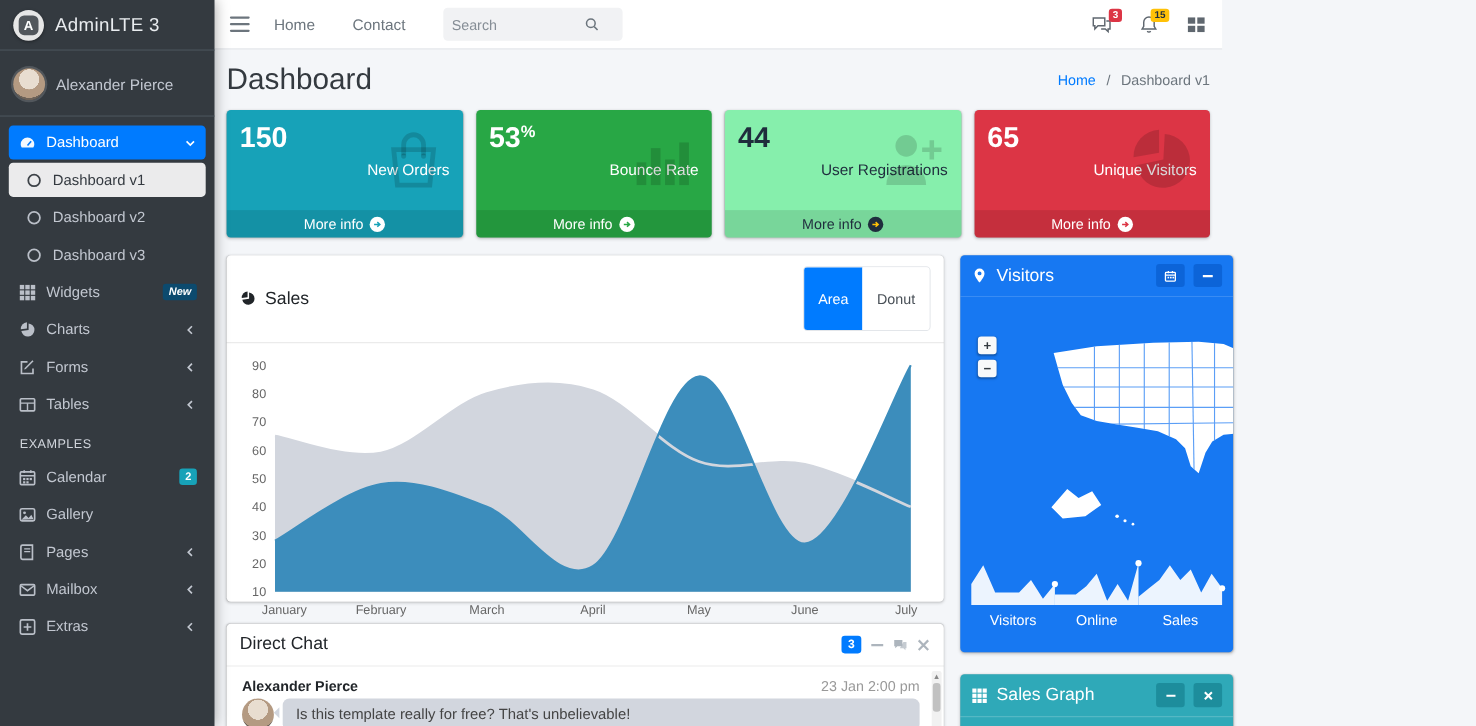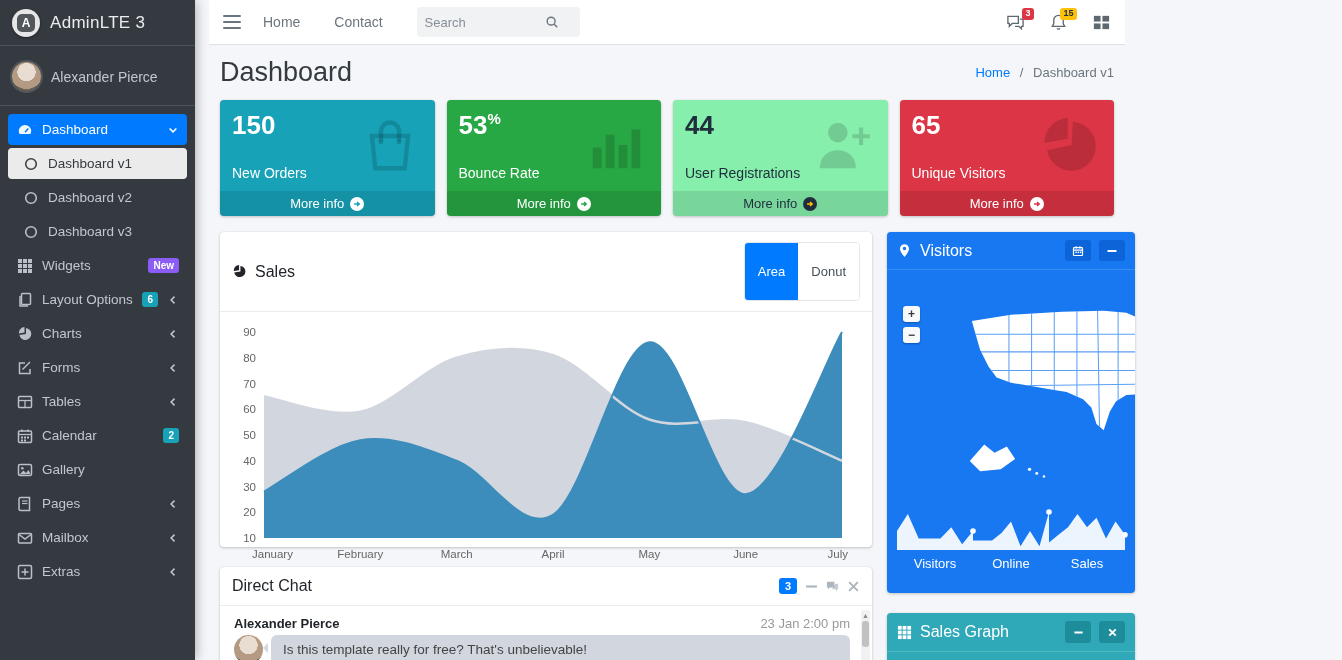--- a/index.html
+++ b/index.html
@@ -18,28 +18,28 @@
   .user-name { font-size:14px; color:#c2c7d0; }
   .nav { list-style:none; padding:8px 8px 0; }
   .nav-item { display:flex; align-items:center; gap:9px; height:31px; padding:0 8px; border-radius:4px; margin-bottom:3px; font-size:13.5px; cursor:pointer; color:#c2c7d0; }
   .nav-item .ico { width:17px; height:17px; flex:0 0 17px; display:flex; align-items:center; justify-content:center; opacity:.95; }
   .nav-item .ico svg { width:16px; height:16px; }
   .nav-item .lbl { flex:1; white-space:nowrap; overflow:hidden; }
   .nav-item.active-parent { background:#007bff; color:#fff; }
   .nav-item.active-child { background:rgba(255,255,255,.9); color:#343a40; }
   .nav-item.child { padding-left:14px; }
   .badge { font-size:10px; font-weight:bold; padding:2.5px 5px; border-radius:3px; line-height:1; }
-  .badge-danger { background:#8b5cf6; color:#fff; }
+  .badge-danger { background:#0c4a6e; color:#fff;font-style:italic; }
   .badge-info { background:#17a2b8; color:#fff; }
   .chev { width:12px; height:12px; display:flex; }
   .chev svg { width:12px; height:12px; }
   .nav-header { font-size:11.5px; color:#d0d4db; padding:12px 10px 8px; letter-spacing:.4px; }
 
   
-  .main { position:absolute; left:209px; top:0; width:916px; height:660px; }
+  .main { position:absolute; left:195px; top:0; width:916px; height:660px; }
   .navbar { height:45px; background:#fff; border-bottom:1px solid #dee2e6; display:flex; align-items:center; padding:0 14px; }
   .hamburger { width:18px; height:14px; display:flex; flex-direction:column; justify-content:space-between; cursor:pointer; margin-right:22px; }
   .hamburger span { height:2px; background:#6c757d; border-radius:1px; }
   .nav-link { color:#6c757d; font-size:14px; margin-right:34px; text-decoration:none; cursor:pointer; }
   .search-box { display:flex; align-items:center; background:#f1f2f4; border-radius:4px; height:30px; width:163px; padding:0 8px; }
   .search-box input { border:0; background:transparent; outline:0; font-size:13px; width:120px; color:#495057; font-family:"Liberation Sans",sans-serif; }
   .search-box input::placeholder { color:#868e96; }
   .search-ic svg { width:14px; height:14px; stroke:#6c757d; }
   .nav-right { margin-left:auto; display:flex; align-items:center; gap:24px; }
   .icon-btn { position:relative; cursor:pointer; color:#5f676f; display:flex; }
@@ -54,21 +54,21 @@
   .breadcrumb { font-size:13px; color:#6c757d; }
   .breadcrumb .bc-home { color:#007bff; text-decoration:none; cursor:pointer; }
   .breadcrumb .sep { margin:0 6px; color:#6c757d; }
 
   
   .boxes { display:grid; grid-template-columns:repeat(4,1fr); gap:12px; margin-bottom:16px; }
   .small-box { position:relative; height:116px; border-radius:4px; overflow:hidden; box-shadow:0 0 1px rgba(0,0,0,.13), 0 1px 3px rgba(0,0,0,.2); }
   .sb-inner { padding:10px 12px; }
   .sb-value { font-size:26px; font-weight:bold; }
   .sb-value sup { font-size:15px; }
-  .sb-label { font-size:14px; margin-top:24px; }
+  .sb-label { font-size:14px; margin-top:5px;text-align:right; }
   .big-ico { position:absolute; right:12px; top:14px; color:rgba(0,0,0,.15); }
   .big-ico svg { width:66px; height:62px; }
   .sb-footer { position:absolute; left:0; right:0; bottom:0; height:25px; background:rgba(0,0,0,.1); display:flex; align-items:center; justify-content:center; gap:6px; font-size:13px; cursor:pointer; }
   .more-ico { width:14px; height:14px; border-radius:50%; background:currentColor; display:flex; align-items:center; justify-content:center; }
   .more-ico svg { width:10px; height:10px; stroke:var(--box); }
 
   
   .cols { display:flex; gap:15px; align-items:flex-start; }
   .col-left { width:652px; flex:0 0 652px; }
   .col-right { flex:1; }
@@ -191,35 +191,20 @@
               <rect x="1" y="11" width="4" height="4"></rect>
               <rect x="6" y="11" width="4" height="4"></rect>
               <rect x="11" y="11" width="4" height="4"></rect>
             </svg>
           </span>
         <span class="lbl">Widgets</span>
         <span class="badge badge-danger">New</span>
       </li>
       <li class="nav-item">
         <span class="ico">
-            <svg viewBox="0 0 16 16">
-              <rect x="4.5" y="1.5" width="9" height="11" rx="1" fill="none" stroke="currentColor" stroke-width="1.5"></rect>
-              <path d="M3 4v10h8" fill="none" stroke="currentColor" stroke-width="1.5"></path>
-            </svg>
-          </span>
-        <span class="lbl">Layout Options</span>
-        <span class="badge badge-info">6</span>
-        <span class="chev">
-            <svg viewBox="0 0 16 16">
-              <polyline points="10,3.5 5.5,8 10,12.5" fill="none" stroke="currentColor" stroke-width="2"></polyline>
-            </svg>
-          </span>
-      </li>
-      <li class="nav-item">
-        <span class="ico">
             <svg viewBox="0 0 16 16" fill="currentColor">
               <path d="M9 2a6 6 0 1 1-6.6 7L9 8z"></path>
               <path d="M7.5 1a6 6 0 0 0-5.6 6.4L7.5 6.6z"></path>
             </svg>
           </span>
         <span class="lbl">Charts</span>
         <span class="chev">
             <svg viewBox="0 0 16 16">
               <polyline points="10,3.5 5.5,8 10,12.5" fill="none" stroke="currentColor" stroke-width="2"></polyline>
             </svg>
@@ -247,20 +232,21 @@
               <line x1="8" y1="6.5" x2="8" y2="13.5" stroke="currentColor" stroke-width="1.3"></line>
             </svg>
           </span>
         <span class="lbl">Tables</span>
         <span class="chev">
             <svg viewBox="0 0 16 16">
               <polyline points="10,3.5 5.5,8 10,12.5" fill="none" stroke="currentColor" stroke-width="2"></polyline>
             </svg>
           </span>
       </li>
+      <li class="nav-header">EXAMPLES</li>
       <li class="nav-item">
         <span class="ico">
             <svg viewBox="0 0 16 16">
               <rect x="1.5" y="3" width="13" height="11.5" rx="1" fill="none" stroke="currentColor" stroke-width="1.5"></rect>
               <line x1="1.5" y1="6.5" x2="14.5" y2="6.5" stroke="currentColor" stroke-width="1.3"></line>
               <line x1="5" y1="1.5" x2="5" y2="4" stroke="currentColor" stroke-width="1.5"></line>
               <line x1="11" y1="1.5" x2="11" y2="4" stroke="currentColor" stroke-width="1.5"></line>
               <rect x="4" y="8.5" width="2" height="2" fill="currentColor"></rect>
               <rect x="7" y="8.5" width="2" height="2" fill="currentColor"></rect>
               <rect x="10" y="8.5" width="2" height="2" fill="currentColor"></rect>

